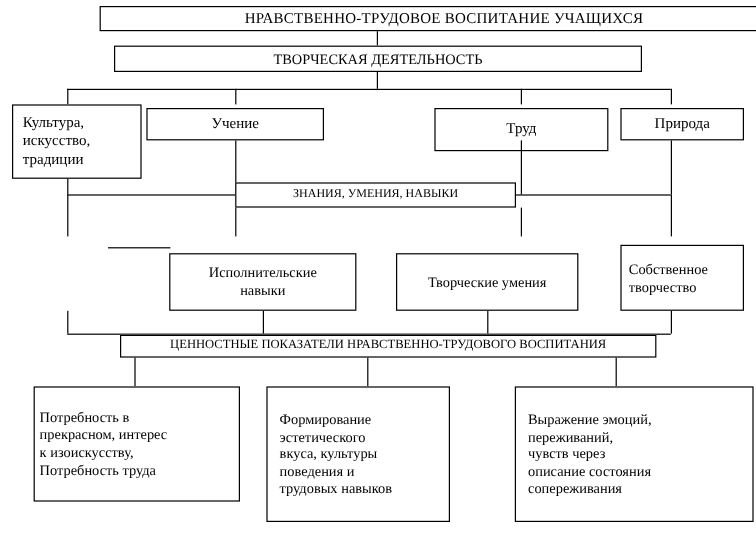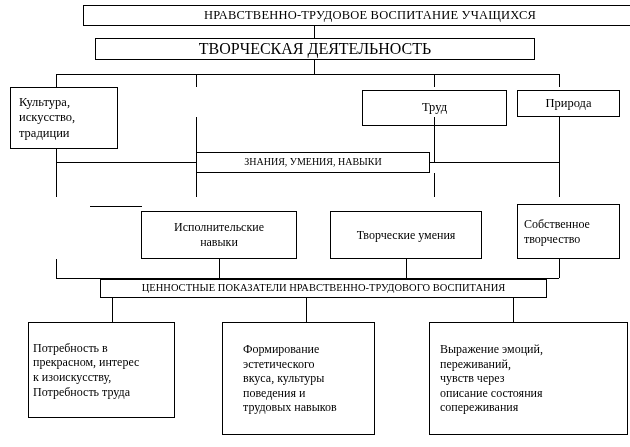--- a/index.html
+++ b/index.html
@@ -27,21 +27,21 @@
     text-align: center;
     line-height: 1.22;
     white-space: pre-line;
     padding: 2px 4px;
   }
   .box.left {
     justify-content: flex-start;
     text-align: left;
   }
   .title-1 { font-size: 12.5px; letter-spacing: 0.2px; }
-  .title-2 { font-size: 16px; }
+  .title-2 { font-size: 12px; }
   .title-3 { font-size: 10px; }
   .title-4 { font-size: 10.5px; }
   .node    { font-size: 12.5px; }
   .node-sm { font-size: 12px; }
   .leaf    { font-size: 12px; }
   .connector {
     position: absolute;
     background: #000000;
   }
 </style>
@@ -60,20 +60,21 @@
   <div class="connector" style="left:314px; top:60px; width:1px; height:14px;"></div>
   <div class="connector" style="left:56px; top:74px; width:1px; height:13px;"></div>
   <div class="connector" style="left:196px; top:74px; width:1px; height:13px;"></div>
   <div class="connector" style="left:434px; top:74px; width:1px; height:13px;"></div>
   <div class="connector" style="left:559px; top:74px; width:1px; height:13px;"></div>
 
   <div class="box node left" style="left:10px; top:87px; width:108px; height:62px; padding-left:8px;">Культура,
 искусство,
 традиции</div>
 
+  <div class="box node" style="left:122px; top:90px; width:148px; height:27px;">Учение</div>
 
   <div class="box node" style="left:362px; top:90px; width:145px; height:36px;">Труд</div>
 
   <div class="box node" style="left:517px; top:90px; width:103px; height:27px;">Природа</div>
 
   <div class="connector" style="left:56px; top:149px; width:1px; height:13px;"></div>
   <div class="connector" style="left:196px; top:117px; width:1px; height:45px;"></div>
   <div class="connector" style="left:434px; top:117px; width:1px; height:45px;"></div>
   <div class="connector" style="left:559px; top:117px; width:1px; height:45px;"></div>
   <div class="connector" style="left:56px; top:162px; width:503px; height:1px;"></div>
@@ -100,26 +101,26 @@
   <div class="connector" style="left:406px; top:259px; width:1px; height:19px;"></div>
   <div class="connector" style="left:559px; top:259px; width:1px; height:19px;"></div>
   <div class="connector" style="left:56px; top:278px; width:503px; height:1px;"></div>
 
   <div class="box title-4" style="left:100px; top:279px; width:447px; height:19px;">ЦЕННОСТНЫЕ ПОКАЗАТЕЛИ НРАВСТВЕННО-ТРУДОВОГО  ВОСПИТАНИЯ</div>
 
   <div class="connector" style="left:112px; top:298px; width:1px; height:24px;"></div>
   <div class="connector" style="left:306px; top:298px; width:1px; height:24px;"></div>
   <div class="connector" style="left:513px; top:298px; width:1px; height:24px;"></div>
 
-  <div class="box leaf left" style="left:28px; top:322px; width:147px; height:96px; ">Потребность  в
+  <div class="box leaf left" style="left:28px; top:322px; width:172px; height:96px; ">Потребность  в
 прекрасном, интерес
 к изоискусству,
 Потребность труда</div>
 
-  <div class="box leaf left" style="left:222px; top:322px; width:153px; height:113px; padding-left:20px;">Формирование
+  <div class="box leaf left" style="left:222px; top:322px; width:153px; height:113px; padding-left:10px;">Формирование
 эстетического
 вкуса, культуры
 поведения и
 трудовых навыков</div>
 
   <div class="box leaf left" style="left:429px; top:322px; width:199px; height:113px; padding-left:10px;">Выражение эмоций,
 переживаний,
 чувств через
 описание состояния
 сопереживания</div>

